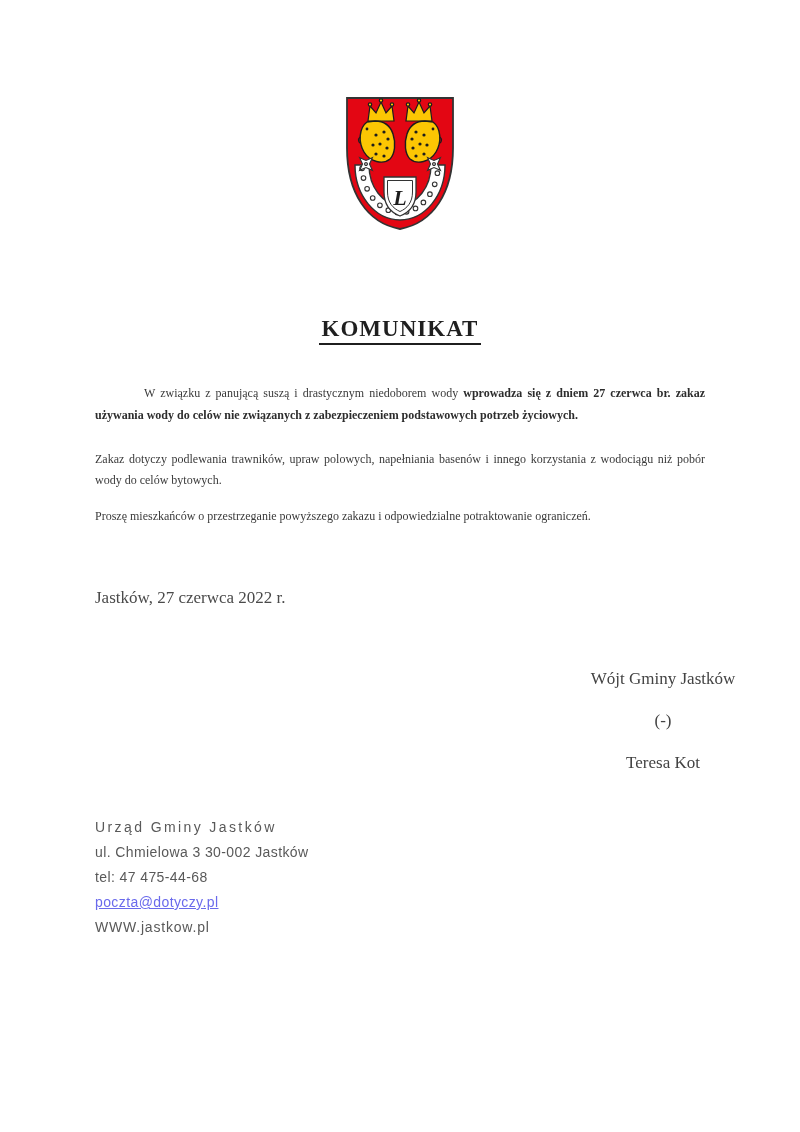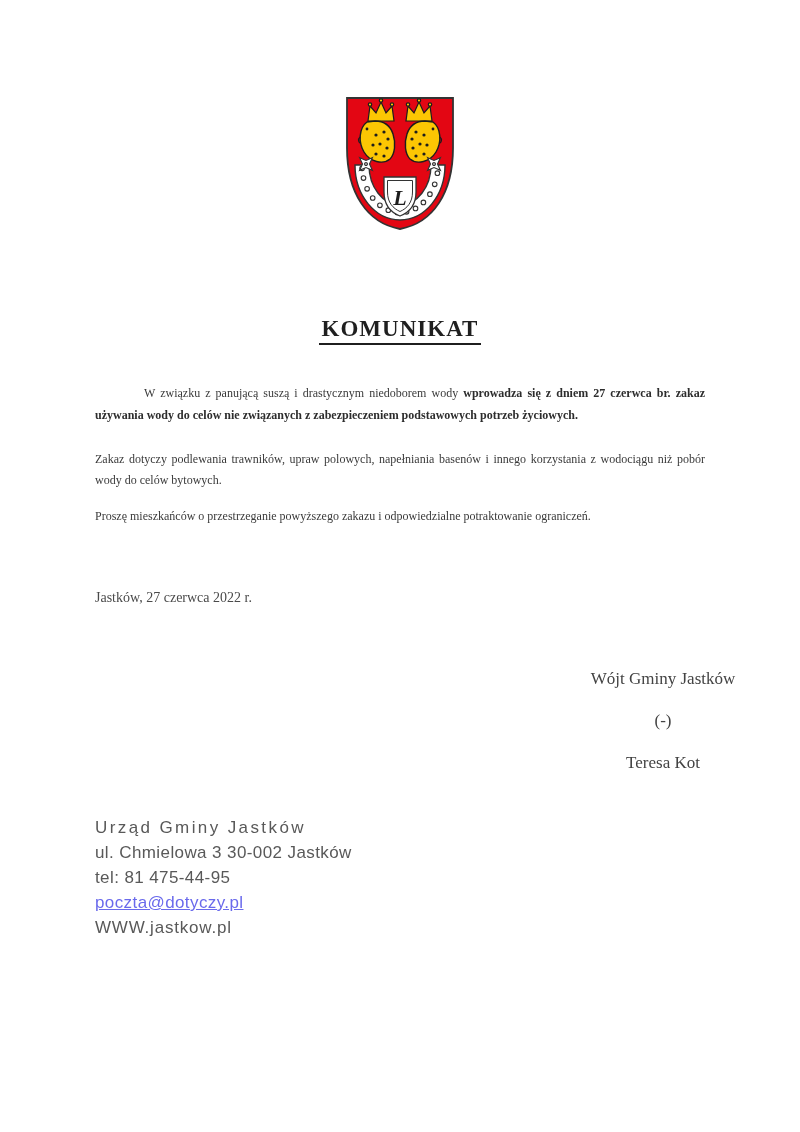--- a/index.html
+++ b/index.html
@@ -48,42 +48,42 @@
   }
   .content p.par-intro {
     margin-top: 38px;
     margin-bottom: 22px;
     text-indent: 49px;
   }
   .content p.body-par strong { color: var(--body-strong, #2d2d2d); }
 
   .dateline {
     margin: 60px 0 0 0;
-    font-size: 14px;
+    font-size: 17px;
     color: var(--date-text, #4a4a4a);
     line-height: 20px;
   }
 
   
   .signature {
     margin: 60px 0 0 428px;
     width: 280px;
     text-align: center;
     color: var(--signature-text, #434343);
     font-size: 17px;
   }
   .signature p { margin: 0 0 20px 0; line-height: 22px; }
   .signature p:last-child { margin-bottom: 0; }
 
   
   .footer {
     margin: 45px 0 0 0;
     padding: 0 95px 40px 95px;
     font-family: "Liberation Sans", sans-serif;
-    font-size: 17px;
+    font-size: 14px;
     color: var(--footer-text, #595959);
   }
   .footer p { margin: 0 0 8px 0; line-height: 17px; letter-spacing: 0.4px; }
   .footer p.org { letter-spacing: 2.4px; }
   .footer a {
     color: var(--link-color, #6a6aec);
     text-decoration: underline;
   }
   .footer p.website { letter-spacing: 0.8px; }
 </style>
@@ -188,18 +188,18 @@
     <div class="signature">
       <p>Wójt Gminy Jastków</p>
       <p>(-)</p>
       <p>Teresa Kot</p>
     </div>
   </div>
 
   <div class="footer">
     <p class="org">Urząd Gminy Jastków</p>
     <p>ul. Chmielowa 3 30-002 Jastków</p>
-    <p>tel: 81 475-44-95</p>
+    <p>tel: 47 475-44-68</p>
     <p><a href="#">poczta@dotyczy.pl</a></p>
     <p class="website">WWW.jastkow.pl</p>
   </div>
 
 </div>
 
 </body></html>

